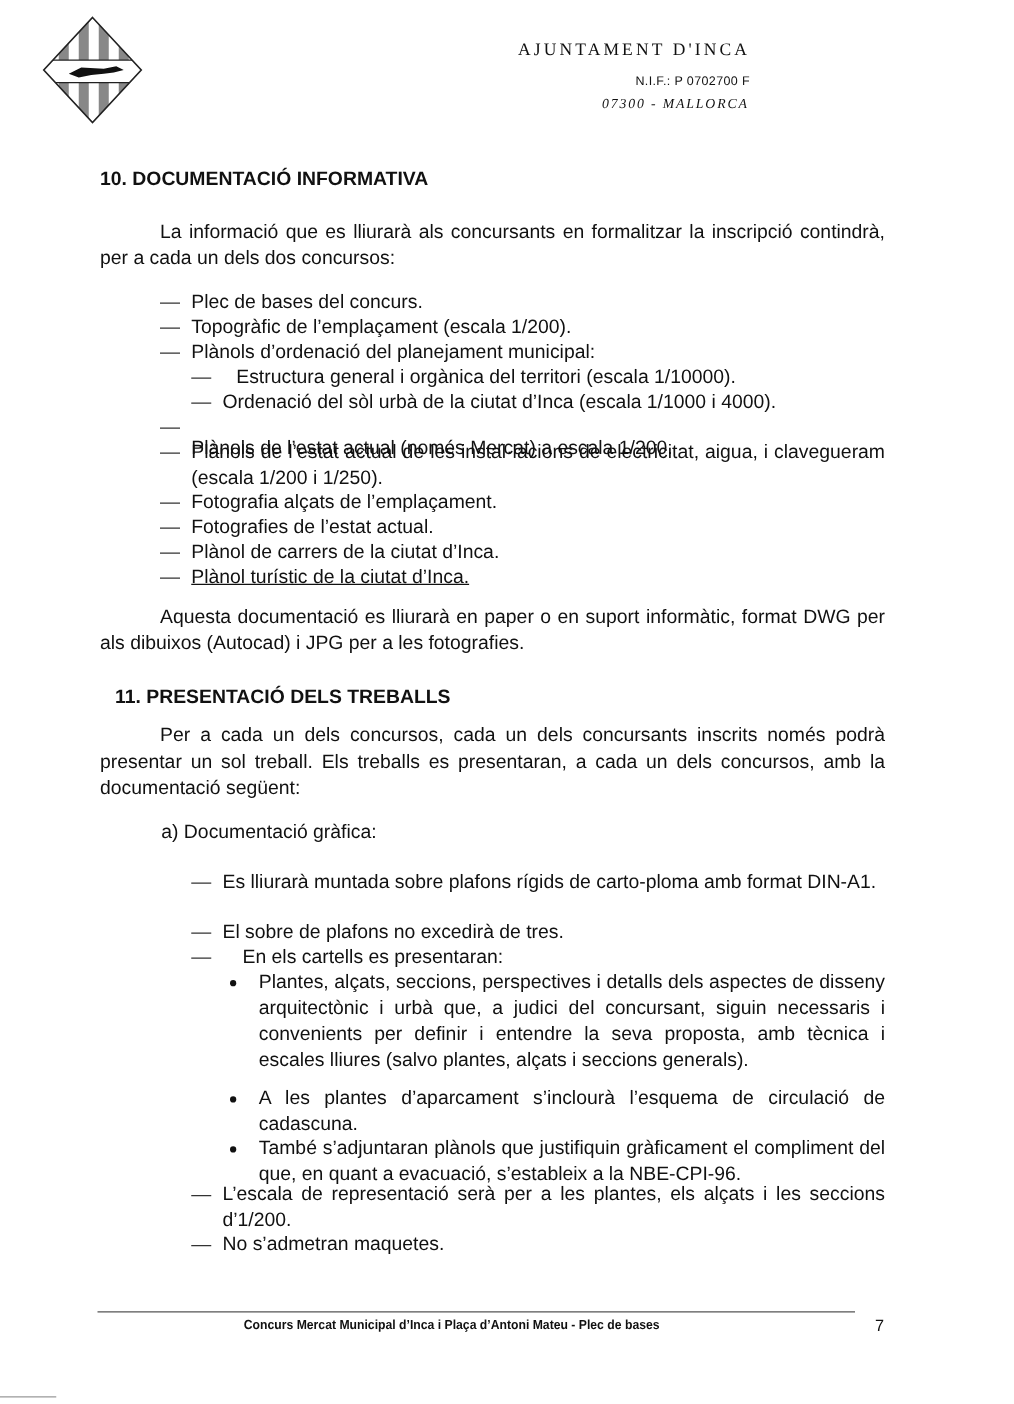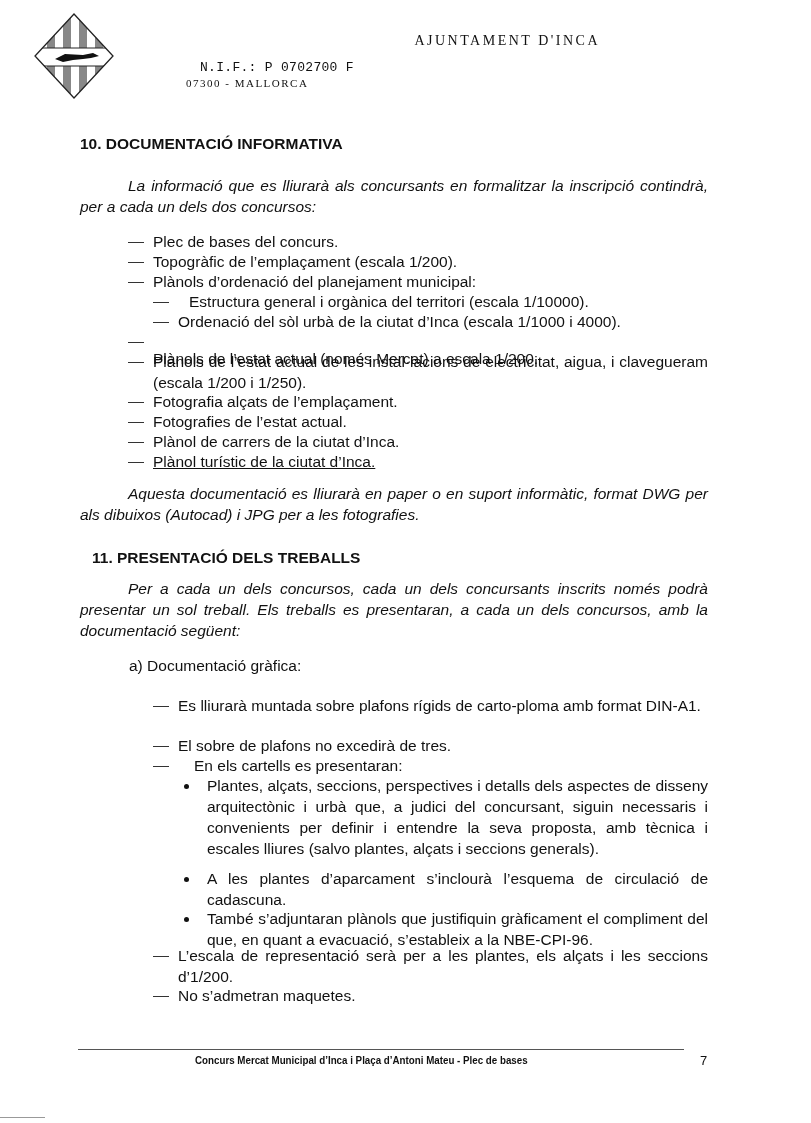--- a/index.html
+++ b/index.html
@@ -2,28 +2,28 @@
 <html><head>
 <meta charset="utf-8">
 <style>
   html, body { margin: 0; padding: 0; background: #ffffff; }
   body { width: 811px; height: 1123px; position: relative; overflow: hidden;
          font-family: "Liberation Sans", sans-serif; color: #111; }
   .abs { position: absolute; }
   .logo { left: 33px; top: 12px; width: 82px; height: 88px; }
   .hdr-title { left: 200px; width: 400px; top: 33px; text-align: right;
                font-family: "Liberation Serif", serif; font-size: 14px; letter-spacing: 2.5px; }
-  .hdr-nif { left: 200px; width: 400px; top: 60px; text-align: left;
-             font-size: 13px; letter-spacing: 0.3px; font-family: Liberation Mono, monospace; }
-  .hdr-addr { left: 186px; width: 400px; top: 77px; text-align: left;
-              font-family: "Liberation Serif", serif; font-size: 11px; letter-spacing: 1.5px; }
+  .hdr-nif { left: 200px; width: 400px; top: 60px; text-align: right;
+             font-size: 10px; letter-spacing: 0.3px; }
+  .hdr-addr { left: 199px; width: 400px; top: 77px; text-align: right;
+              font-family: "Liberation Serif", serif; font-size: 11px; letter-spacing: 1.5px; font-style: italic; }
   .h { font-weight: bold; font-size: 15.5px; left: 80px; }
   .p { font-size: 15.5px; line-height: 21px; }
   .just { text-align: justify; text-align-last: left; }
-  .indent { text-indent: 48px; font-style: italic; }
+  .indent { text-indent: 48px; }
   .li { position: absolute; font-size: 15.5px; line-height: 21px; }
   .dash { position: absolute; width: 16px; border-top: 1.3px solid #333; }
   .bullet { position: absolute; width: 5px; height: 5px; background: #111; border-radius: 50%; }
   .footer-rule { left: 78px; top: 1049px; width: 606px; border-top: 1.5px solid #555; }
   .footer-text { left: 195px; top: 1054px; font-size: 10.5px; font-weight: bold; transform: scaleX(0.93); transform-origin: left; }
   .page-num { left: 700px; top: 1053px; font-size: 13px; }
   .bottom-rule { left: 0; top: 1117px; width: 45px; border-top: 1px solid #999; }
 </style>
 </head>
 <body>

